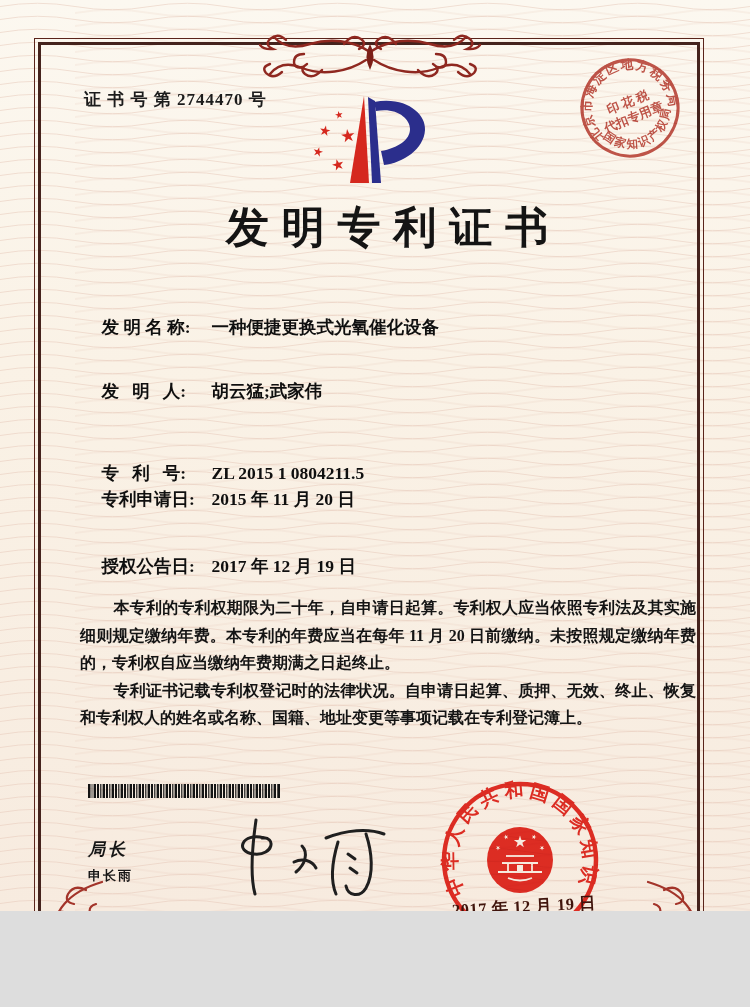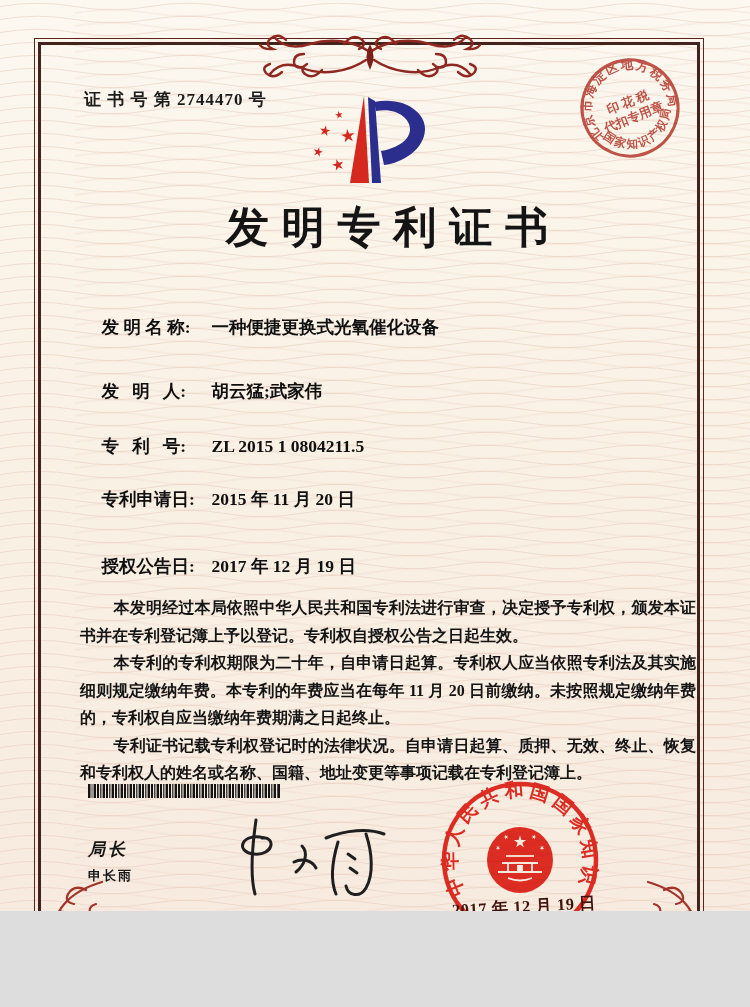--- a/index.html
+++ b/index.html
@@ -16,21 +16,21 @@
   }
   .cert-no{position:absolute;left:84px;top:88px;font-size:17px;font-weight:bold;
     white-space:pre;letter-spacing:1px;color:#1c1c1c;}
   .tax-stamp{position:absolute;left:572px;top:50px;width:116px;height:116px;
     transform:rotate(-22deg);opacity:.82;mix-blend-mode:multiply;}
   .logo{position:absolute;left:300px;top:92px;width:150px;height:95px;}
   .title{position:absolute;left:0;top:199px;width:750px;text-align:center;
     font-size:43px;font-weight:bold;letter-spacing:.30em;text-indent:.30em;color:#141414;margin-left:12px;}
   .field-row{position:absolute;left:84px;font-size:17.5px;font-weight:bold;
     white-space:pre;color:#0f0f0f;}
-  .fr0{top:294px}.fr1{top:358px}.fr2{top:413px}.fr3{top:466px}.fr4{top:522px}.fr5{top:533px}
+  .fr0{top:294px}.fr1{top:358px}.fr2{top:440px}.fr3{top:466px}.fr4{top:522px}.fr5{top:533px}
   .field-label{display:inline-block;min-width:110px;}
   .paragraphs{position:absolute;left:80px;top:594px;width:616px;
     font-size:16px;line-height:27.5px;font-weight:600;text-align:justify;color:#141414;}
   .paragraphs p{margin:0;text-indent:2.1em;}
   .barcode{position:absolute;left:88px;top:784px;width:192px;height:14px;}
   .director-title{position:absolute;left:88px;top:838px;font-size:17px;font-weight:bold;letter-spacing:3px;font-style:italic;}
   .director-name{position:absolute;left:88px;top:867px;font-size:13px;font-weight:bold;letter-spacing:2px;}
   .signature{position:absolute;left:198px;top:808px;width:202px;height:96px;}
   .seal{position:absolute;left:436px;top:776px;width:168px;height:168px;
     mix-blend-mode:multiply;opacity:.95;}
@@ -146,21 +146,20 @@
     <span class="field-label">专   利   号: </span><span>ZL 2015 1 0804211.5</span>
   </div>
   <div class="field-row fr3">
     <span class="field-label">专利申请日: </span><span>2015 年 11 月 20 日</span>
   </div>
   <div class="field-row fr5">
     <span class="field-label">授权公告日: </span><span>2017 年 12 月 19 日</span>
   </div>
 
   <div class="paragraphs">
-    <p>本发明经过本局依照中华人民共和国专利法进行审查，决定授予专利权，颁发本证书并在专利登记簿上予以登记。专利权自授权公告之日起生效。</p>
     <p>本专利的专利权期限为二十年，自申请日起算。专利权人应当依照专利法及其实施细则规定缴纳年费。本专利的年费应当在每年 11 月 20 日前缴纳。未按照规定缴纳年费的，专利权自应当缴纳年费期满之日起终止。</p>
     <p>专利证书记载专利权登记时的法律状况。自申请日起算、质押、无效、终止、恢复和专利权人的姓名或名称、国籍、地址变更等事项记载在专利登记簿上。</p>
   </div>
 
   <svg class="barcode" viewBox="0 0 192 14" preserveAspectRatio="none" aria-hidden="true">
     <defs>
       <pattern id="bars" width="9" height="14" patternUnits="userSpaceOnUse">
         <rect x="0" y="0" width="2" height="14" fill="#141414"></rect>
         <rect x="3.2" y="0" width="1.2" height="14" fill="#141414"></rect>
         <rect x="5.6" y="0" width="2.4" height="14" fill="#141414"></rect>

